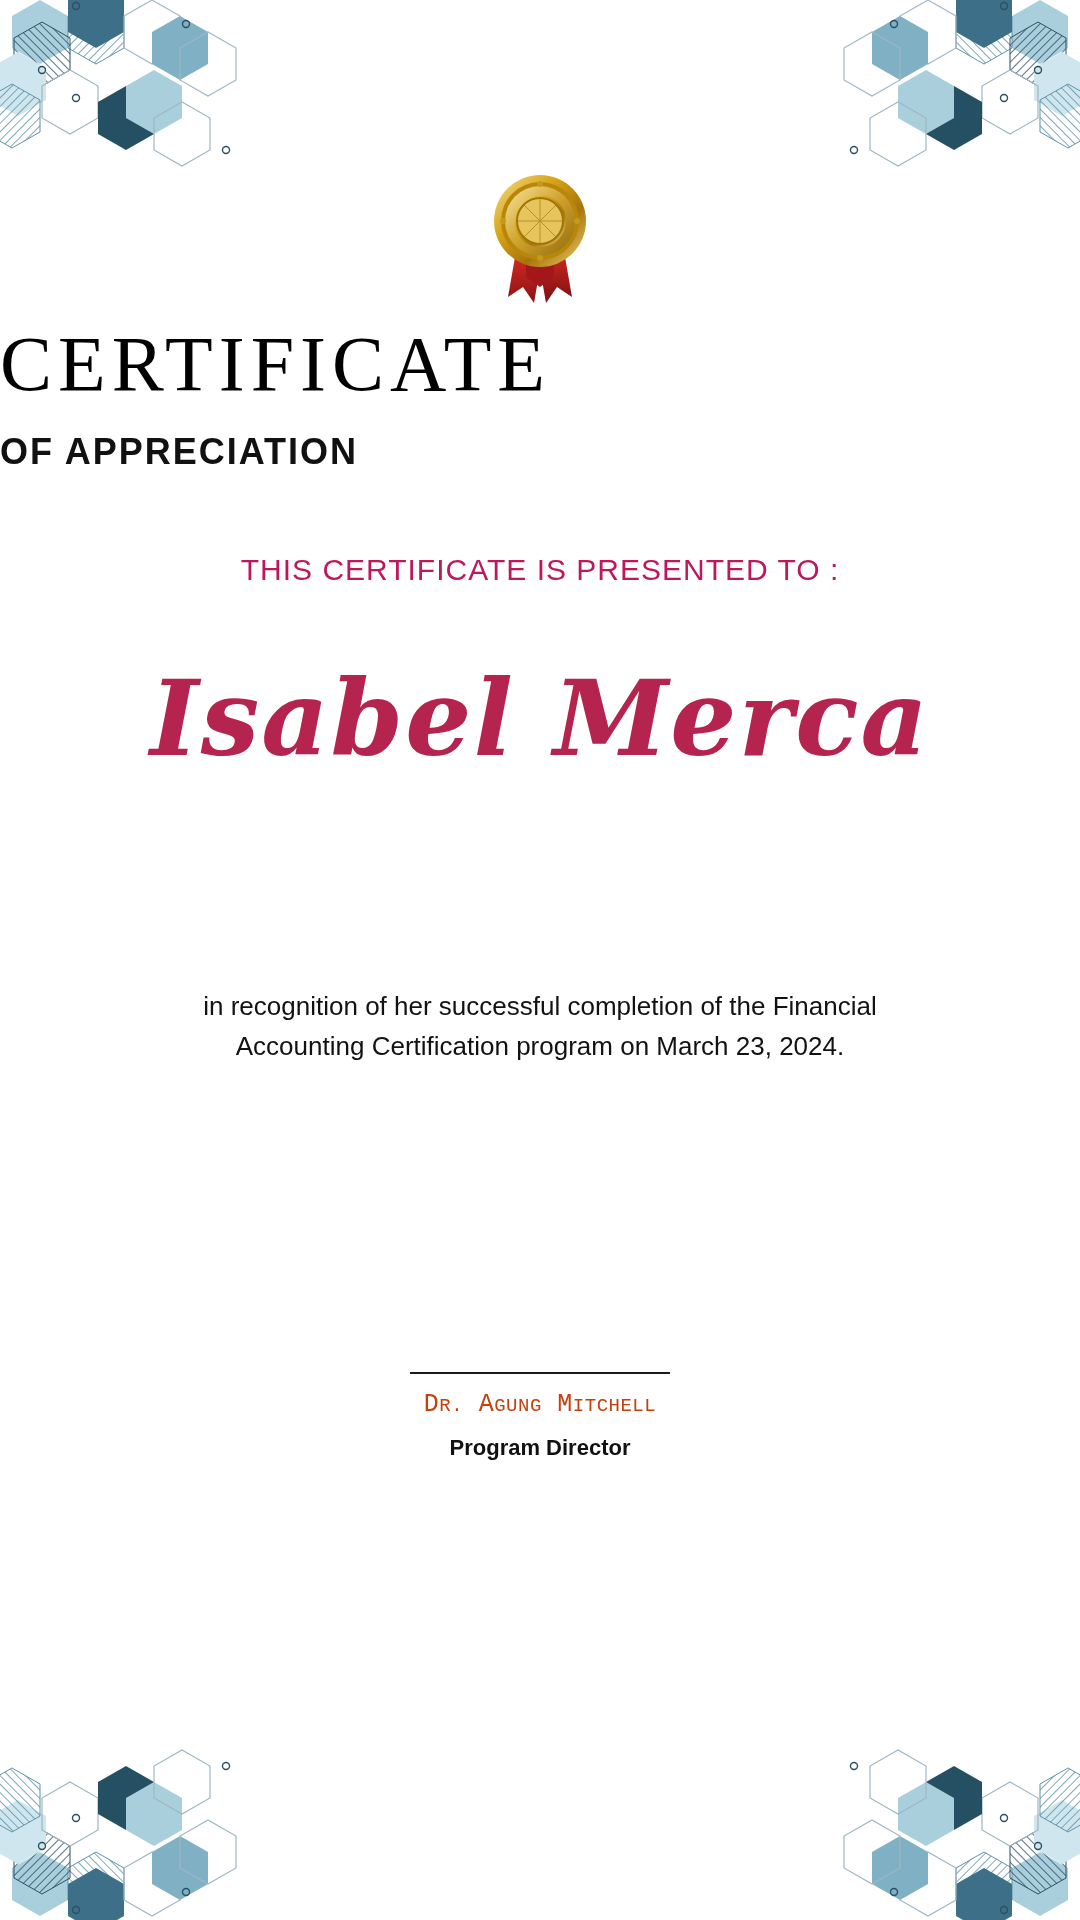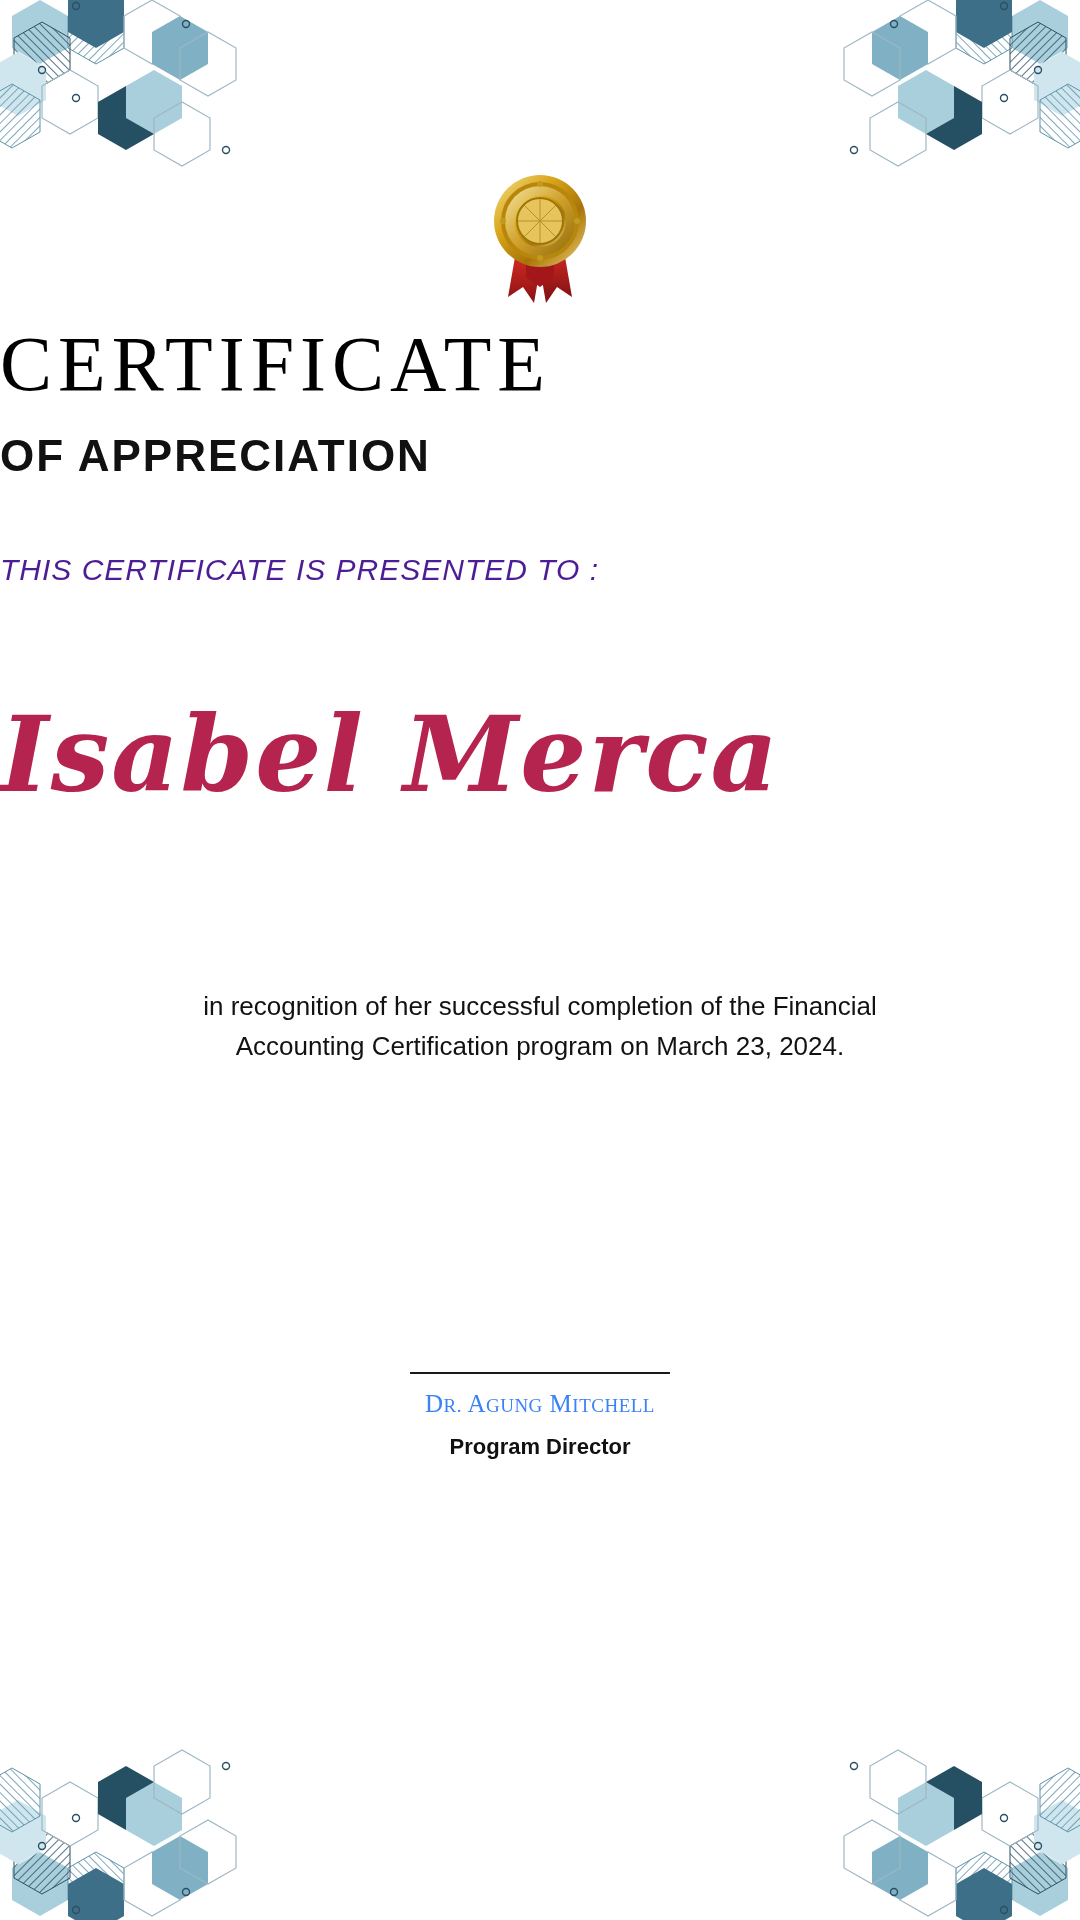--- a/index.html
+++ b/index.html
@@ -52,43 +52,44 @@
     font-family: "Liberation Serif", serif;
     font-size: 78px;
     letter-spacing: 6px;
     color: #000000;
     line-height: 1;
     margin: 0;
     font-weight: 400;
   }
   .cert-subtitle {
     font-family: "Liberation Sans", sans-serif;
-    font-size: 44px;
+    font-size: 36px;
     font-weight: bold;
     letter-spacing: 2px;
     color: #111111;
     margin: 28px 16px 0 0;
   }
 
   .presented-line {
     position: absolute;
     top: 553px;
     left: 0;
     width: 100%;
+    text-align: center;
     font-size: 30px;
     letter-spacing: 1px;
-    color: #4c1d95;
-    font-style: italic;
+    color: #be185d;
   }
 
   .recipient-name {
     position: absolute;
-    top: 690px;
-    left: 0;
-    width: 100%;
+    top: 654px;
+    left: 0;
+    width: 100%;
+    text-align: center;
     font-family: "DejaVu Serif", serif;
     font-style: italic;
     font-size: 104px;
     font-weight: bold;
     color: #b5244f;
     line-height: 1.25;
     letter-spacing: 2px;
   }
 
   .body-text {
@@ -122,24 +123,24 @@
     width: 260px;
     text-align: center;
   }
   .signature-rule {
     height: 2px;
     background: #1a1a1a;
     width: 100%;
     margin: 0 auto 16px auto;
   }
   .signer-name {
-    font-family: Liberation Serif, serif;
+    font-family: Liberation Mono, monospace;
     font-size: 25px;
     letter-spacing: 0.5px;
-    color: #3b82f6;
+    color: #c2410c;
     white-space: nowrap;
   }
   .signer-role {
     font-size: 22px;
     font-weight: bold;
     color: #111111;
     margin-top: 16px;
   }
 </style>
 </head>

